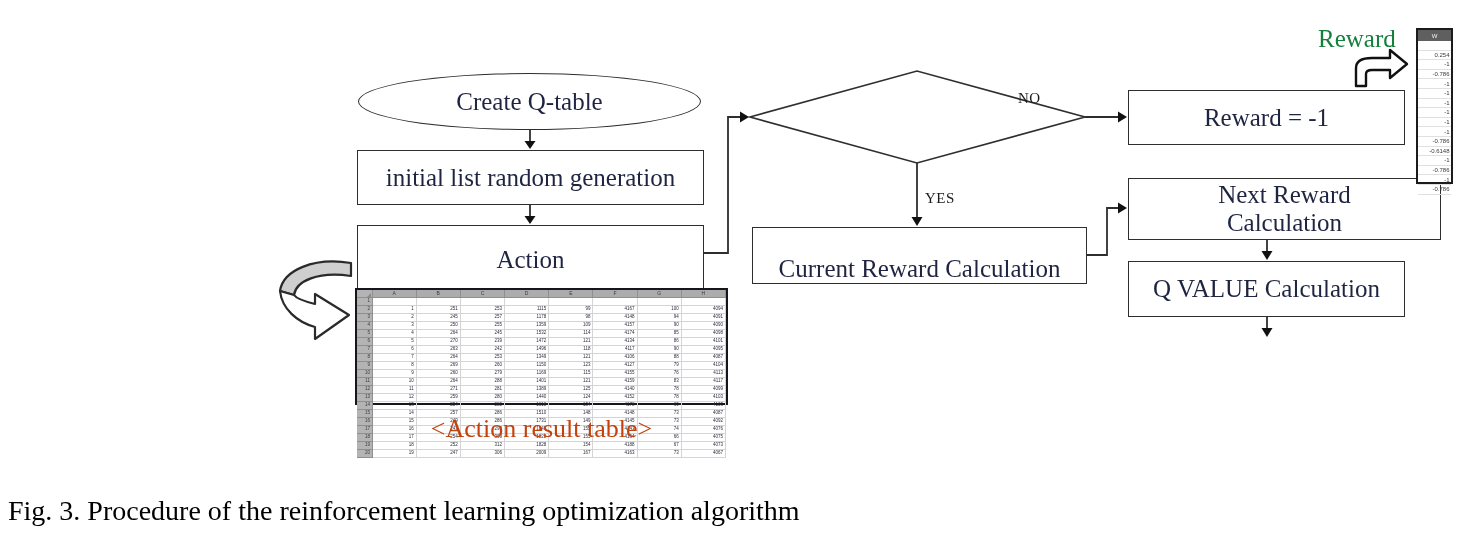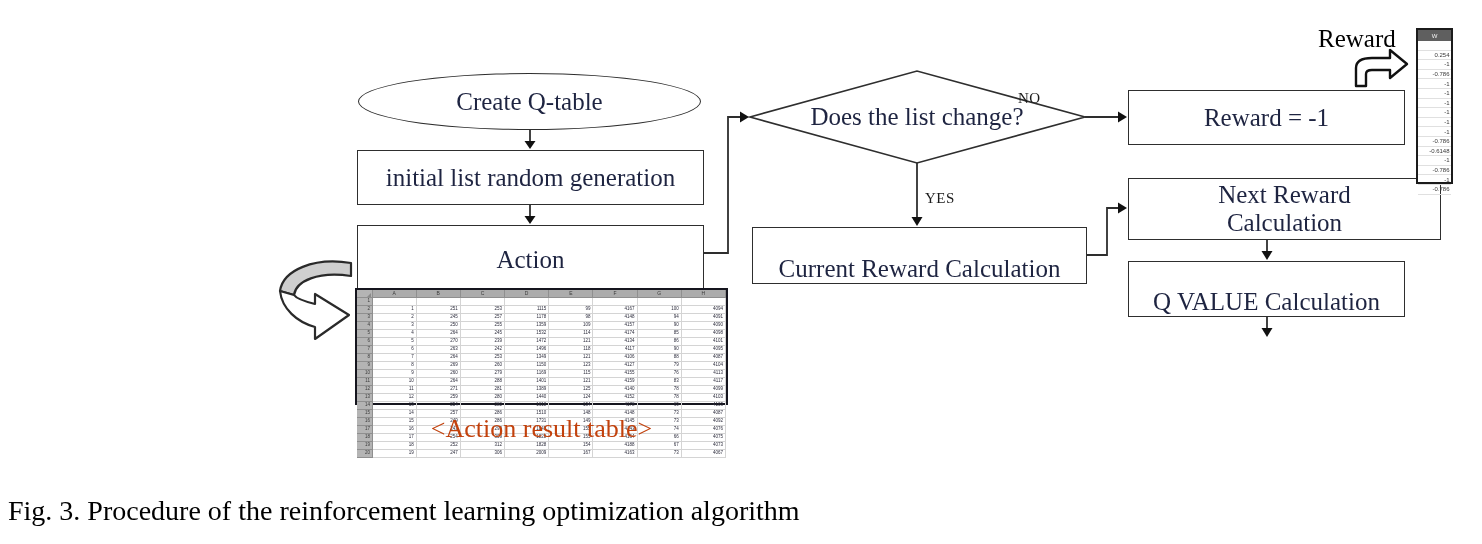--- a/index.html
+++ b/index.html
@@ -68,21 +68,21 @@
     height:8.6px;border-bottom:0.5px solid #e0e0e0;overflow:hidden;
   }
 
   .table-caption{
     position:absolute;left:355px;top:406px;width:373px;text-align:center;
     color:#c2410c;font-size:26px;z-index:2;margin-top:8px;
   }
   .fig-caption{
     position:absolute;left:8px;top:495px;color:#000;font-size:28px;z-index:2;white-space:nowrap;font-family:Liberation Serif, serif;
   }
-  .reward-label{position:absolute;left:1318px;top:25px;font-size:25px;color:#000000;z-index:2;}
+  .reward-label{position:absolute;left:1318px;top:25px;font-size:25px;color:#15803d;z-index:2;}
 </style>
 </head>
 <body>
 
 <div id="stage">
 
   <svg id="wires" viewBox="0 0 1482 544" xmlns="http://www.w3.org/2000/svg">
 
     <polygon points="750,117 917,71 1085,117 917,163" fill="#ffffff" stroke="#2e2e2e" stroke-width="1.6"></polygon>
 
@@ -121,40 +121,37 @@
   </div>
 
   <div class="node" style="left:357px;top:150px;width:347px;height:55px;">
     <span>initial list random generation</span>
   </div>
 
   <div class="node" style="left:357px;top:225px;width:347px;height:70px;">
     <span>Action</span>
   </div>
 
-  <div class="decision-text" style="left:810px;top:82px;width:214px;height:70px;">
-    <span>Does the list change?</span>
-  </div>
 
   <div class="plain-label small-branch" style="left:1018px;top:90px;">NO</div>
   <div class="plain-label small-branch" style="left:925px;top:190px;">YES</div>
 
   <div class="node" style="left:752px;top:227px;width:335px;height:57px;align-items:flex-end;">
     <span>Current Reward Calculation</span>
   </div>
 
   <div class="node" style="left:1128px;top:90px;width:277px;height:55px;">
     <span>Reward = -1</span>
   </div>
 
   <div class="node" style="left:1128px;top:178px;width:313px;height:62px;">
     <span class="wrap-narrow">Next Reward Calculation</span>
   </div>
 
-  <div class="node" style="left:1128px;top:261px;width:277px;height:56px;align-items:flex-end;">
+  <div class="node" style="left:1128px;top:261px;width:277px;height:56px;">
     <span>Q VALUE Calculation</span>
   </div>
 
 
   <div class="reward-label">Reward</div>
 
   <div class="w-wrap">
     <table id="w-grid">
         <tbody>
           <tr>

